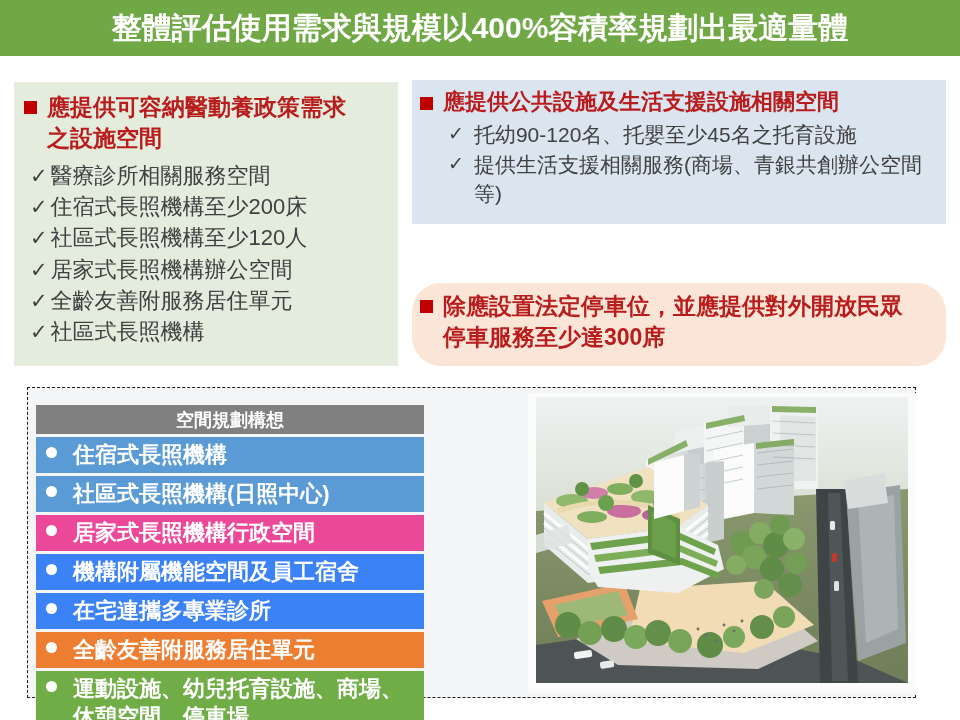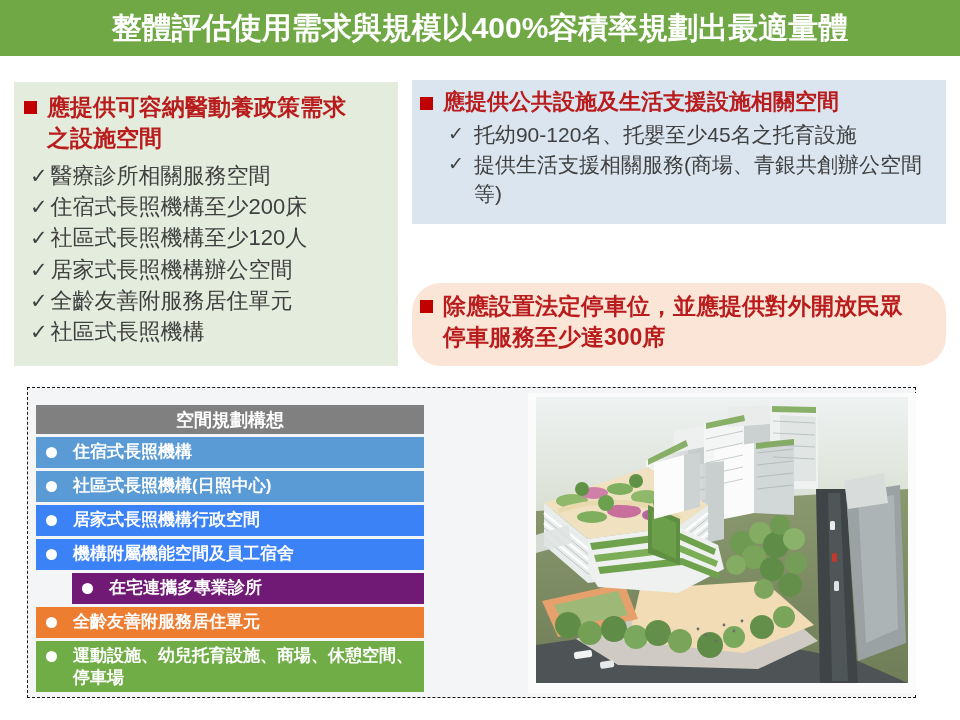--- a/index.html
+++ b/index.html
@@ -102,21 +102,21 @@
     color: #ffffff;
     font-size: 18px;
     font-weight: bold;
     height: 29px;
     display: flex; align-items: center; justify-content: center;
     margin-bottom: 3px;
   }
   .plan-row {
     display: flex; align-items: flex-start;
     color: #ffffff;
-    font-size: 17px;
+    font-size: 22px;
     font-weight: bold;
     min-height: 31px;
     margin-bottom: 3px;
     padding: 4px 6px 4px 10px;
     line-height: 1.27;
   }
   .dot-bullet {
     flex: 0 0 11px;
     width: 11px; height: 11px;
     border-radius: 50%;
@@ -207,29 +207,29 @@
     <div class="plan-header" style="background: rgb(128, 128, 128);">空間規劃構想</div>
 
     <div class="plan-row" style="background: rgb(91, 155, 213);">
       <span class="dot-bullet"></span>
       <span class="row-text">住宿式長照機構</span>
     </div>
     <div class="plan-row" style="background: rgb(91, 155, 213);">
       <span class="dot-bullet"></span>
       <span class="row-text">社區式長照機構(日照中心)</span>
     </div>
+    <div class="plan-row" style="background: #ec4899;">
+      <span class="dot-bullet"></span>
+      <span class="row-text">居家式長照機構行政空間</span>
+    </div>
     <div class="plan-row" style="background: #3b82f6;">
       <span class="dot-bullet"></span>
-      <span class="row-text">居家式長照機構行政空間</span>
+      <span class="row-text">機構附屬機能空間及員工宿舍</span>
     </div>
     <div class="plan-row" style="background: #3b82f6;">
-      <span class="dot-bullet"></span>
-      <span class="row-text">機構附屬機能空間及員工宿舍</span>
-    </div>
-    <div class="plan-row" style="background: #701a75; margin-left: 36px;">
       <span class="dot-bullet"></span>
       <span class="row-text">在宅連攜多專業診所</span>
     </div>
     <div class="plan-row" style="background: rgb(237, 125, 49);">
       <span class="dot-bullet"></span>
       <span class="row-text">全齡友善附服務居住單元</span>
     </div>
     <div class="plan-row" style="background: rgb(112, 173, 71);">
       <span class="dot-bullet"></span>
       <span class="row-text">運動設施、幼兒托育設施、商場、休憩空間、停車場</span>

